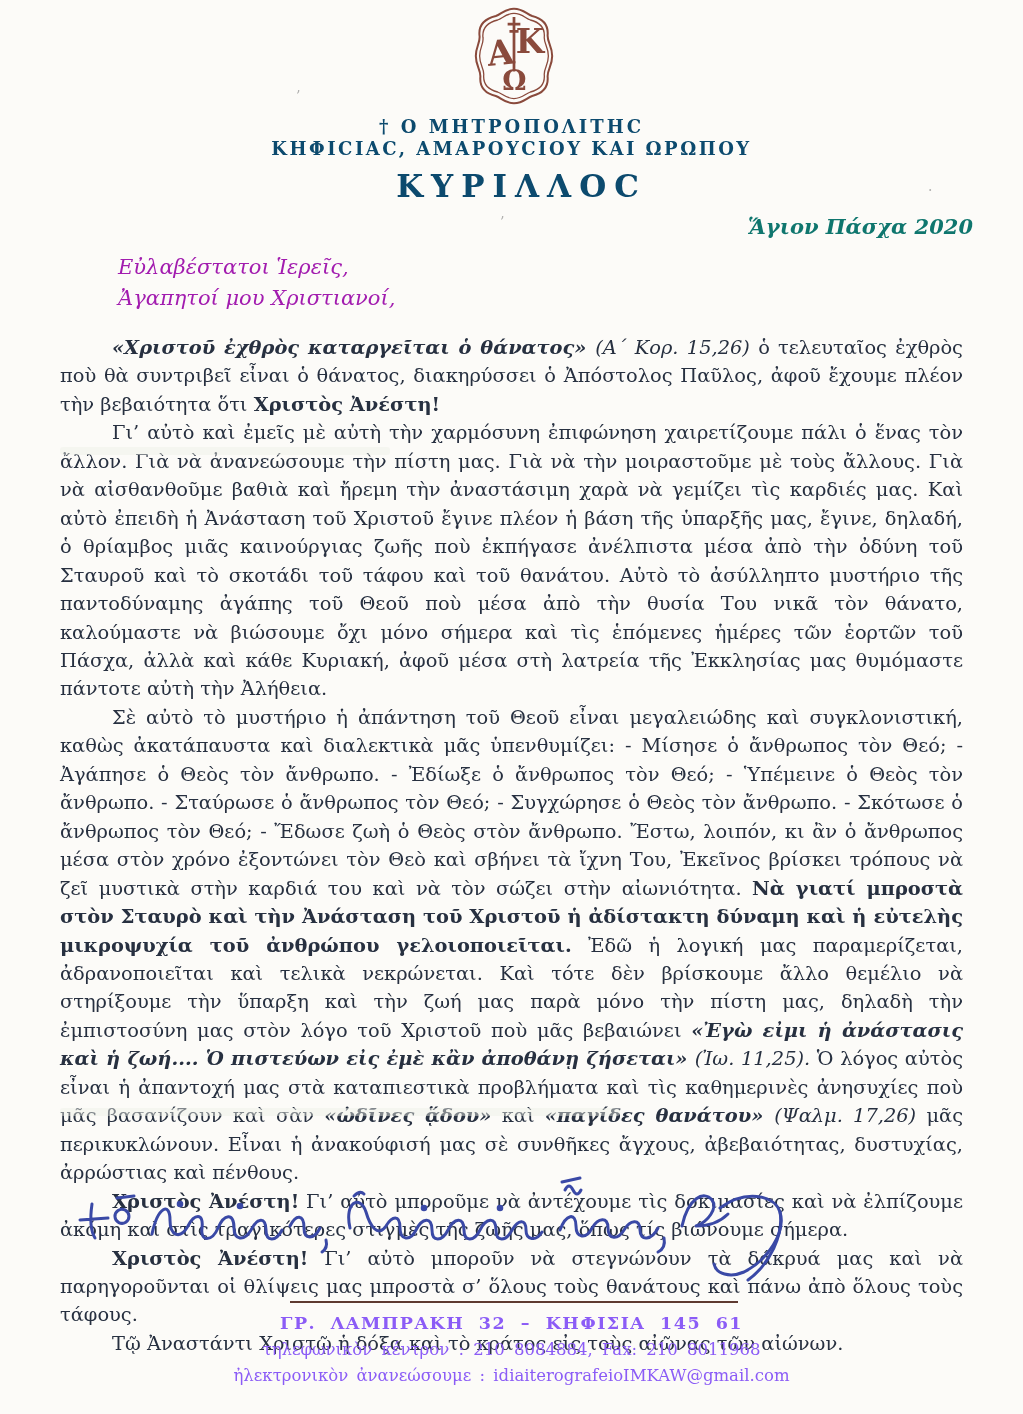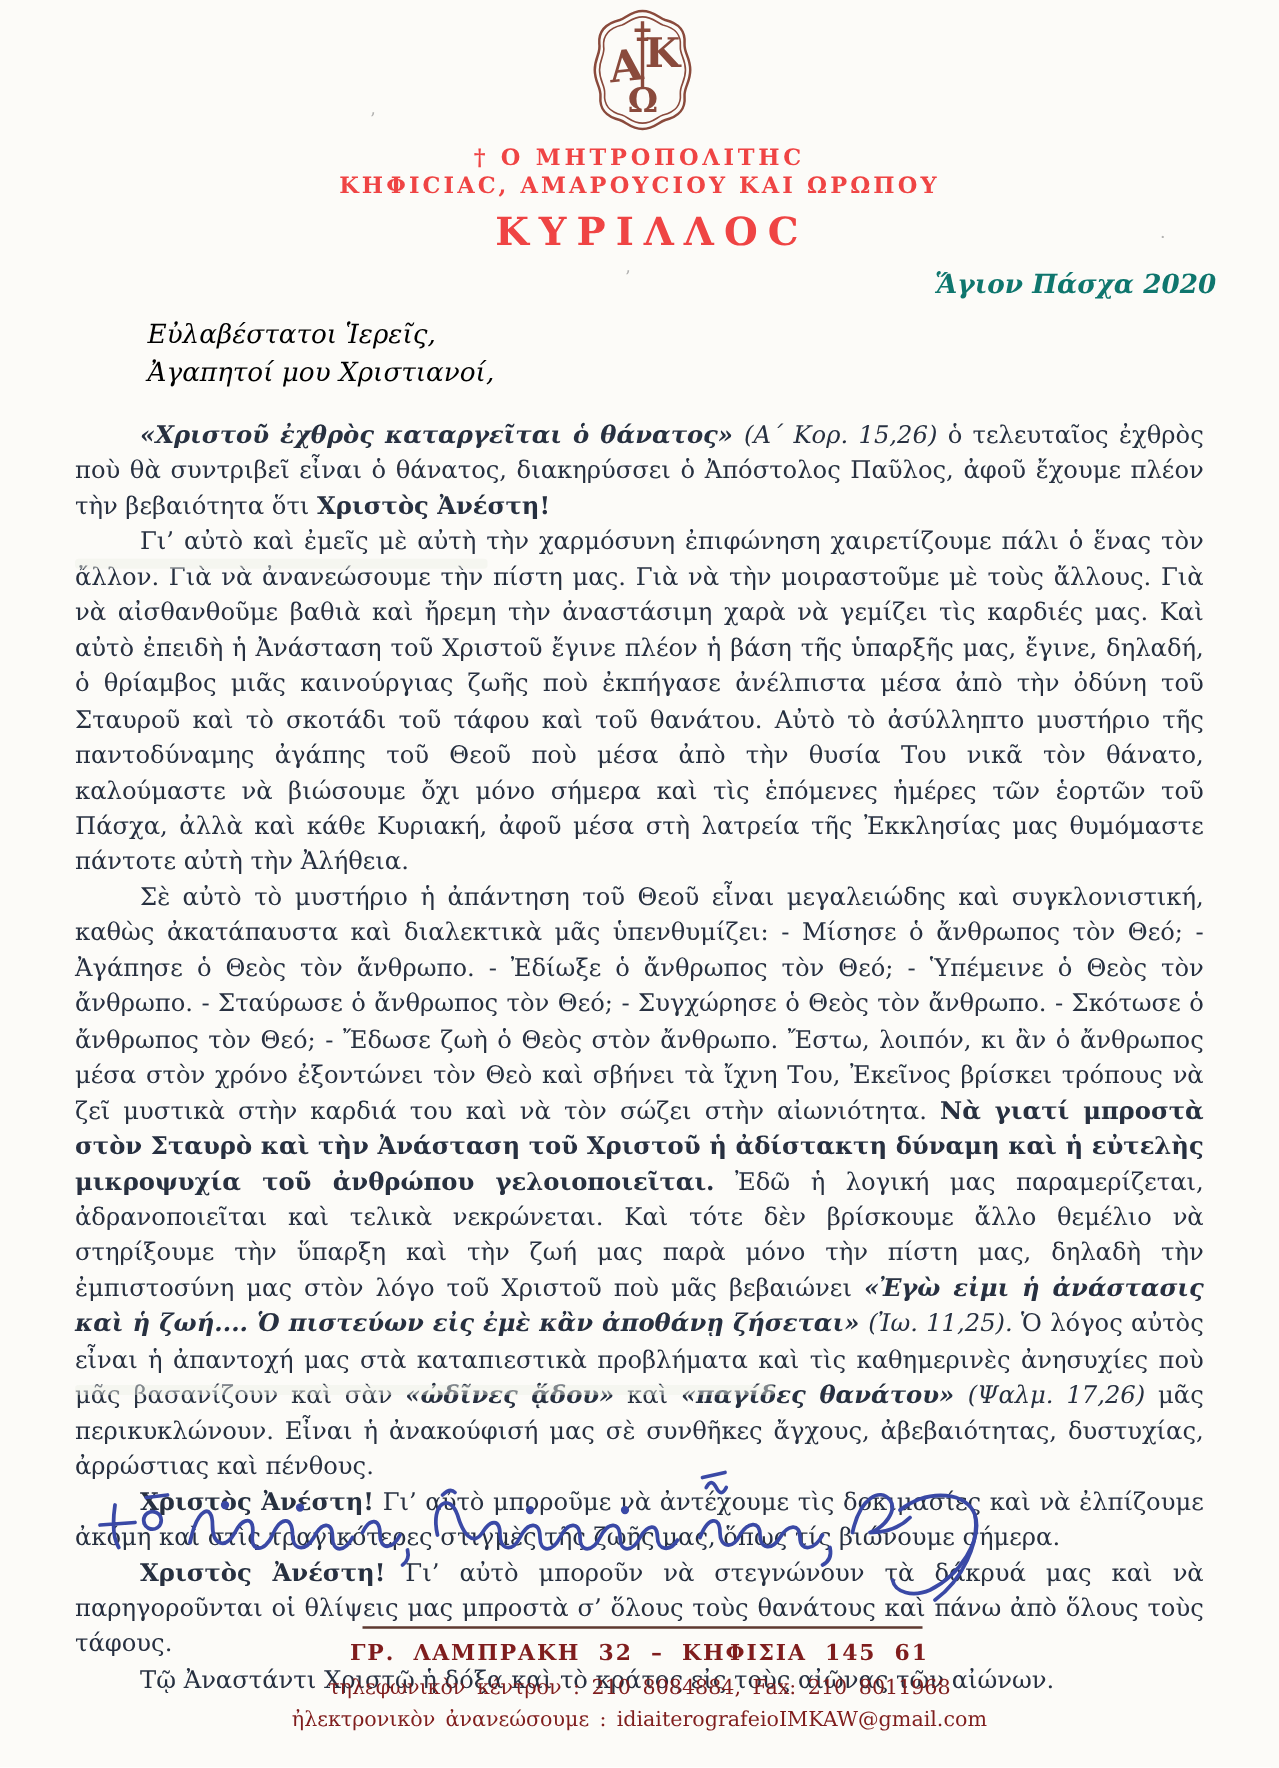--- a/index.html
+++ b/index.html
@@ -6,44 +6,44 @@
   .page{
     position:relative;
     width:1023px;height:1414px;
     background:#fcfbf8;
     overflow:hidden;
     font-family:"DejaVu Serif","Liberation Serif",serif;
   }
   
   .emblem{position:absolute;left:462px;top:6px;width:104px;height:100px;}
   
-  .hdr{position:absolute;left:0;top:116px;width:1023px;text-align:center;color:#ef4444;}
+  .hdr{position:absolute;left:0;top:116px;width:1023px;text-align:center;color:#0c4a6e;}
   .hdr-l1{font-size:18px;font-weight:bold;letter-spacing:3px;line-height:22px;}
   .hdr-l2{font-size:18px;font-weight:bold;letter-spacing:2.5px;line-height:22px;}
   .hdr-name{font-size:31px;font-weight:bold;letter-spacing:8px;margin-top:8px;margin-left:20px;}
   
   .date{position:absolute;right:50px;top:214px;font-size:21px;font-weight:bold;font-style:italic;color:#0f766e;}
   
-  .salut{position:absolute;left:118px;top:252px;font-size:21px;font-style:italic;color:#000000;line-height:31px;}
+  .salut{position:absolute;left:118px;top:252px;font-size:21px;font-style:italic;color:#a21caf;line-height:31px;}
   
   .body{
     position:absolute;left:60px;top:334px;width:903px;
     font-size:19.4px;line-height:28.45px;color:#273040;
     text-align:justify;
   }
   .body p{margin:0;text-indent:52px;}
   .s-n{}
   .s-b{font-weight:bold;}
   .s-i{font-style:italic;}
   .s-bi{font-weight:bold;font-style:italic;}
   
   .sig{position:absolute;left:68px;top:1168px;width:716px;height:120px;}
   
   .rule{position:absolute;left:290px;top:1301px;width:448px;height:2px;background:#5e3a30;}
-  .foot{position:absolute;left:0;top:1310px;width:1023px;text-align:center;color:#7f1d1d;}
+  .foot{position:absolute;left:0;top:1310px;width:1023px;text-align:center;color:#8b5cf6;}
   .foot-l1{font-size:17.5px;letter-spacing:1.5px;word-spacing:7px;font-weight:bold;line-height:27px;}
   .foot-l2{font-size:16.5px;word-spacing:4px;line-height:26px;}
   .foot-l3{font-size:16.5px;word-spacing:3px;line-height:26px;}
   
   .mark{position:absolute;color:#8a8a8a;font-size:14px;opacity:.65;}
   .band{position:absolute;background:#eef0e6;opacity:.45;border-radius:3px;}
 </style>
 </head>
 <body>
 

